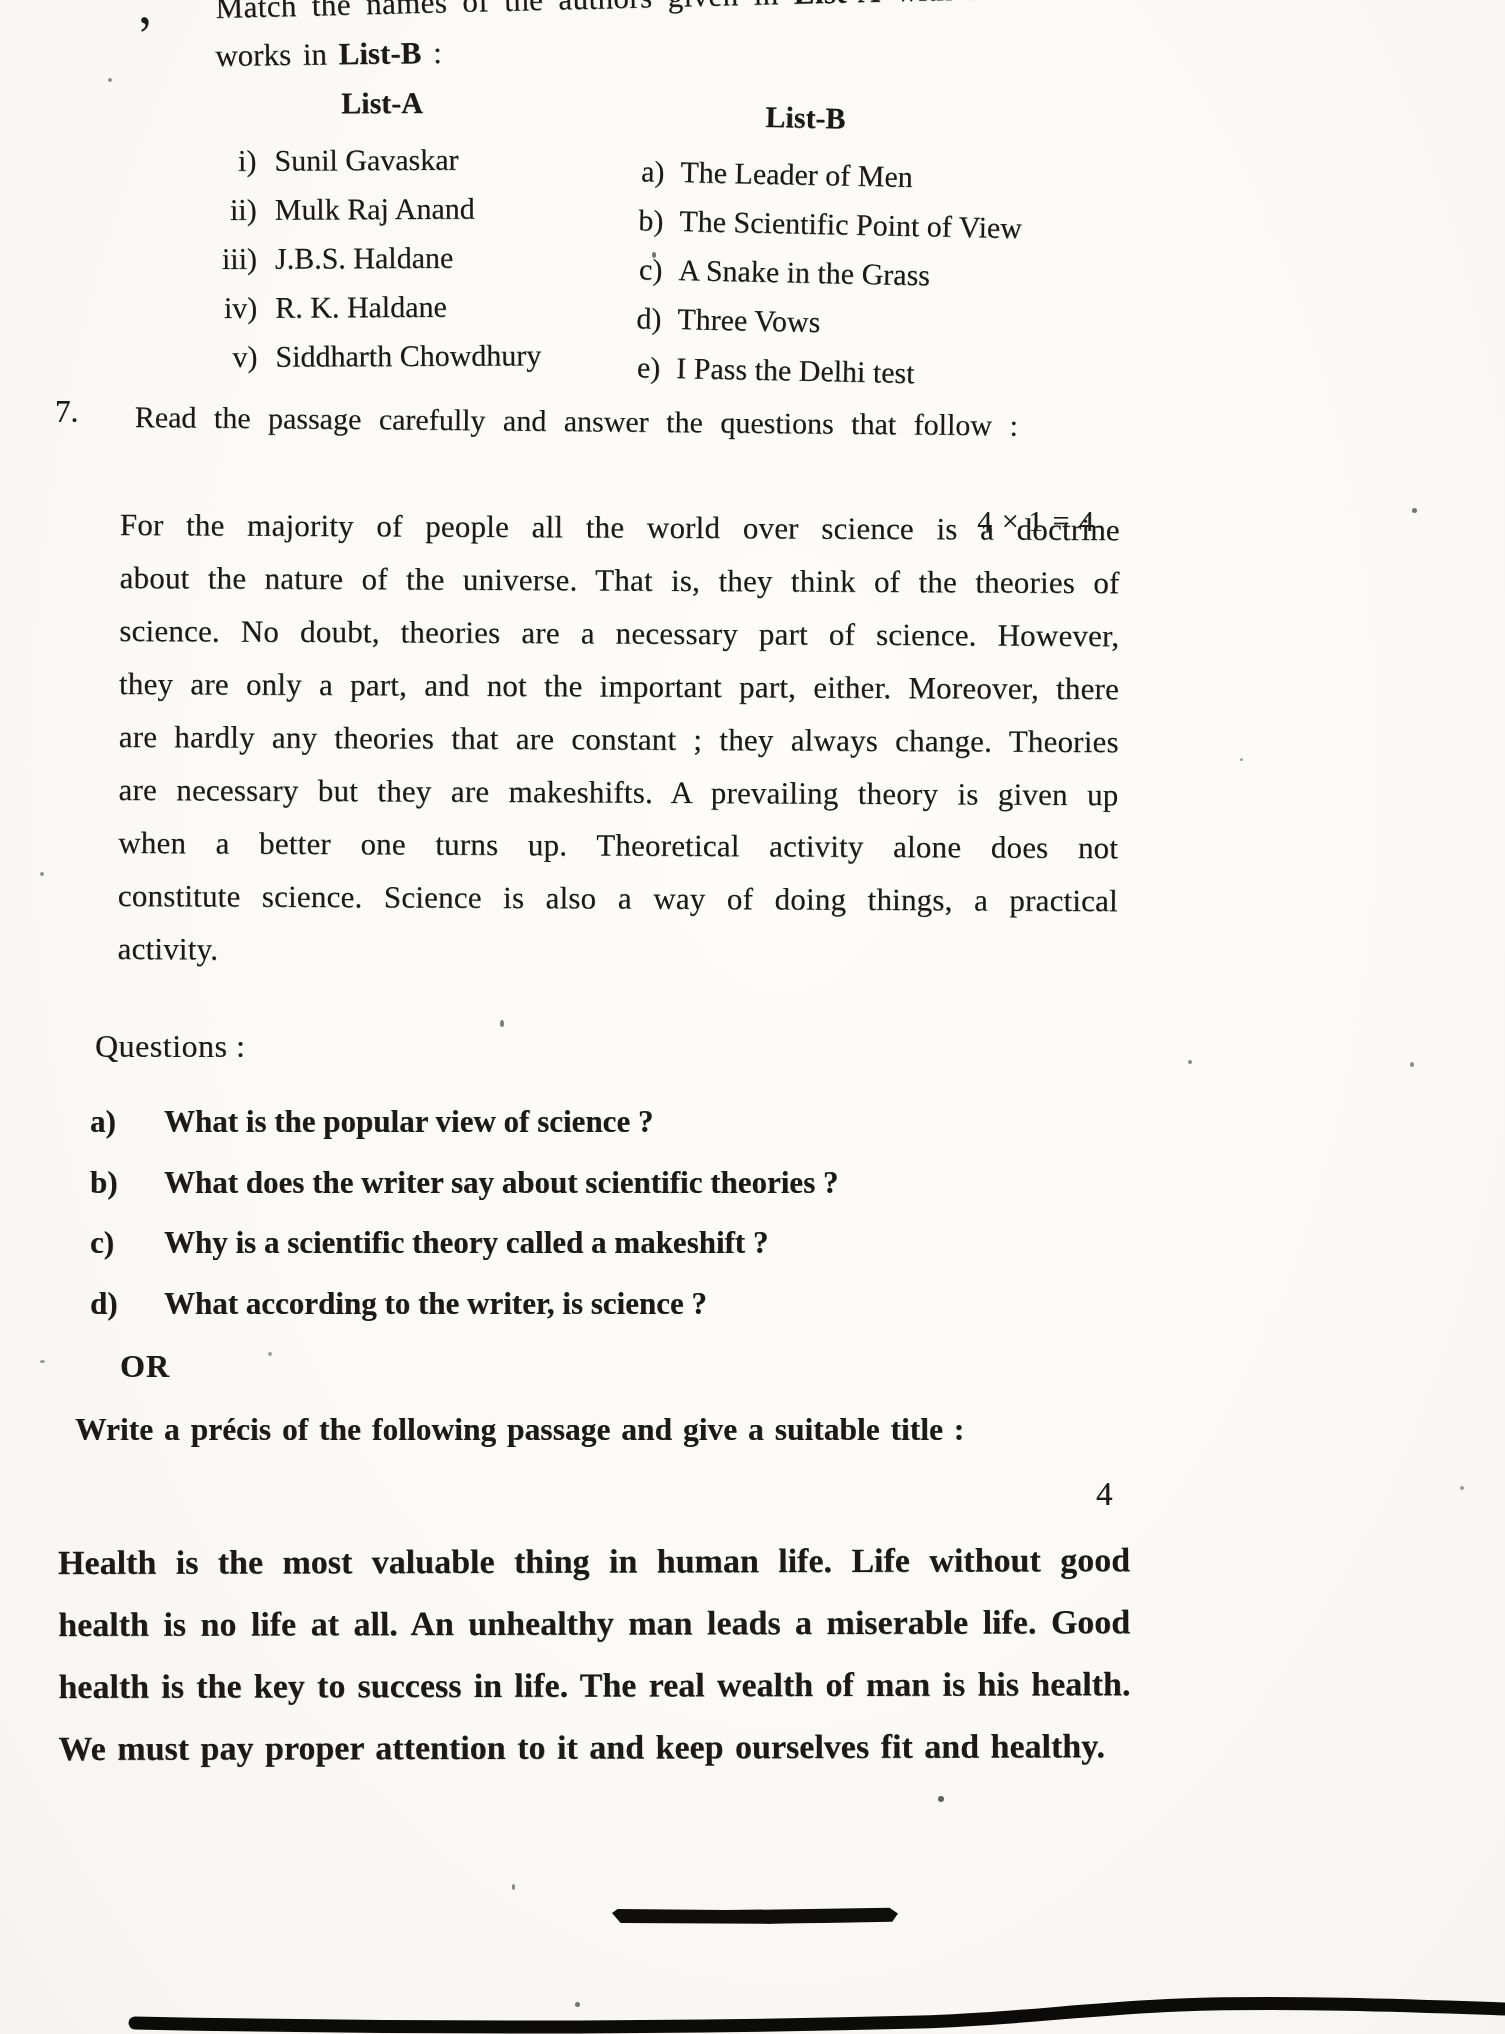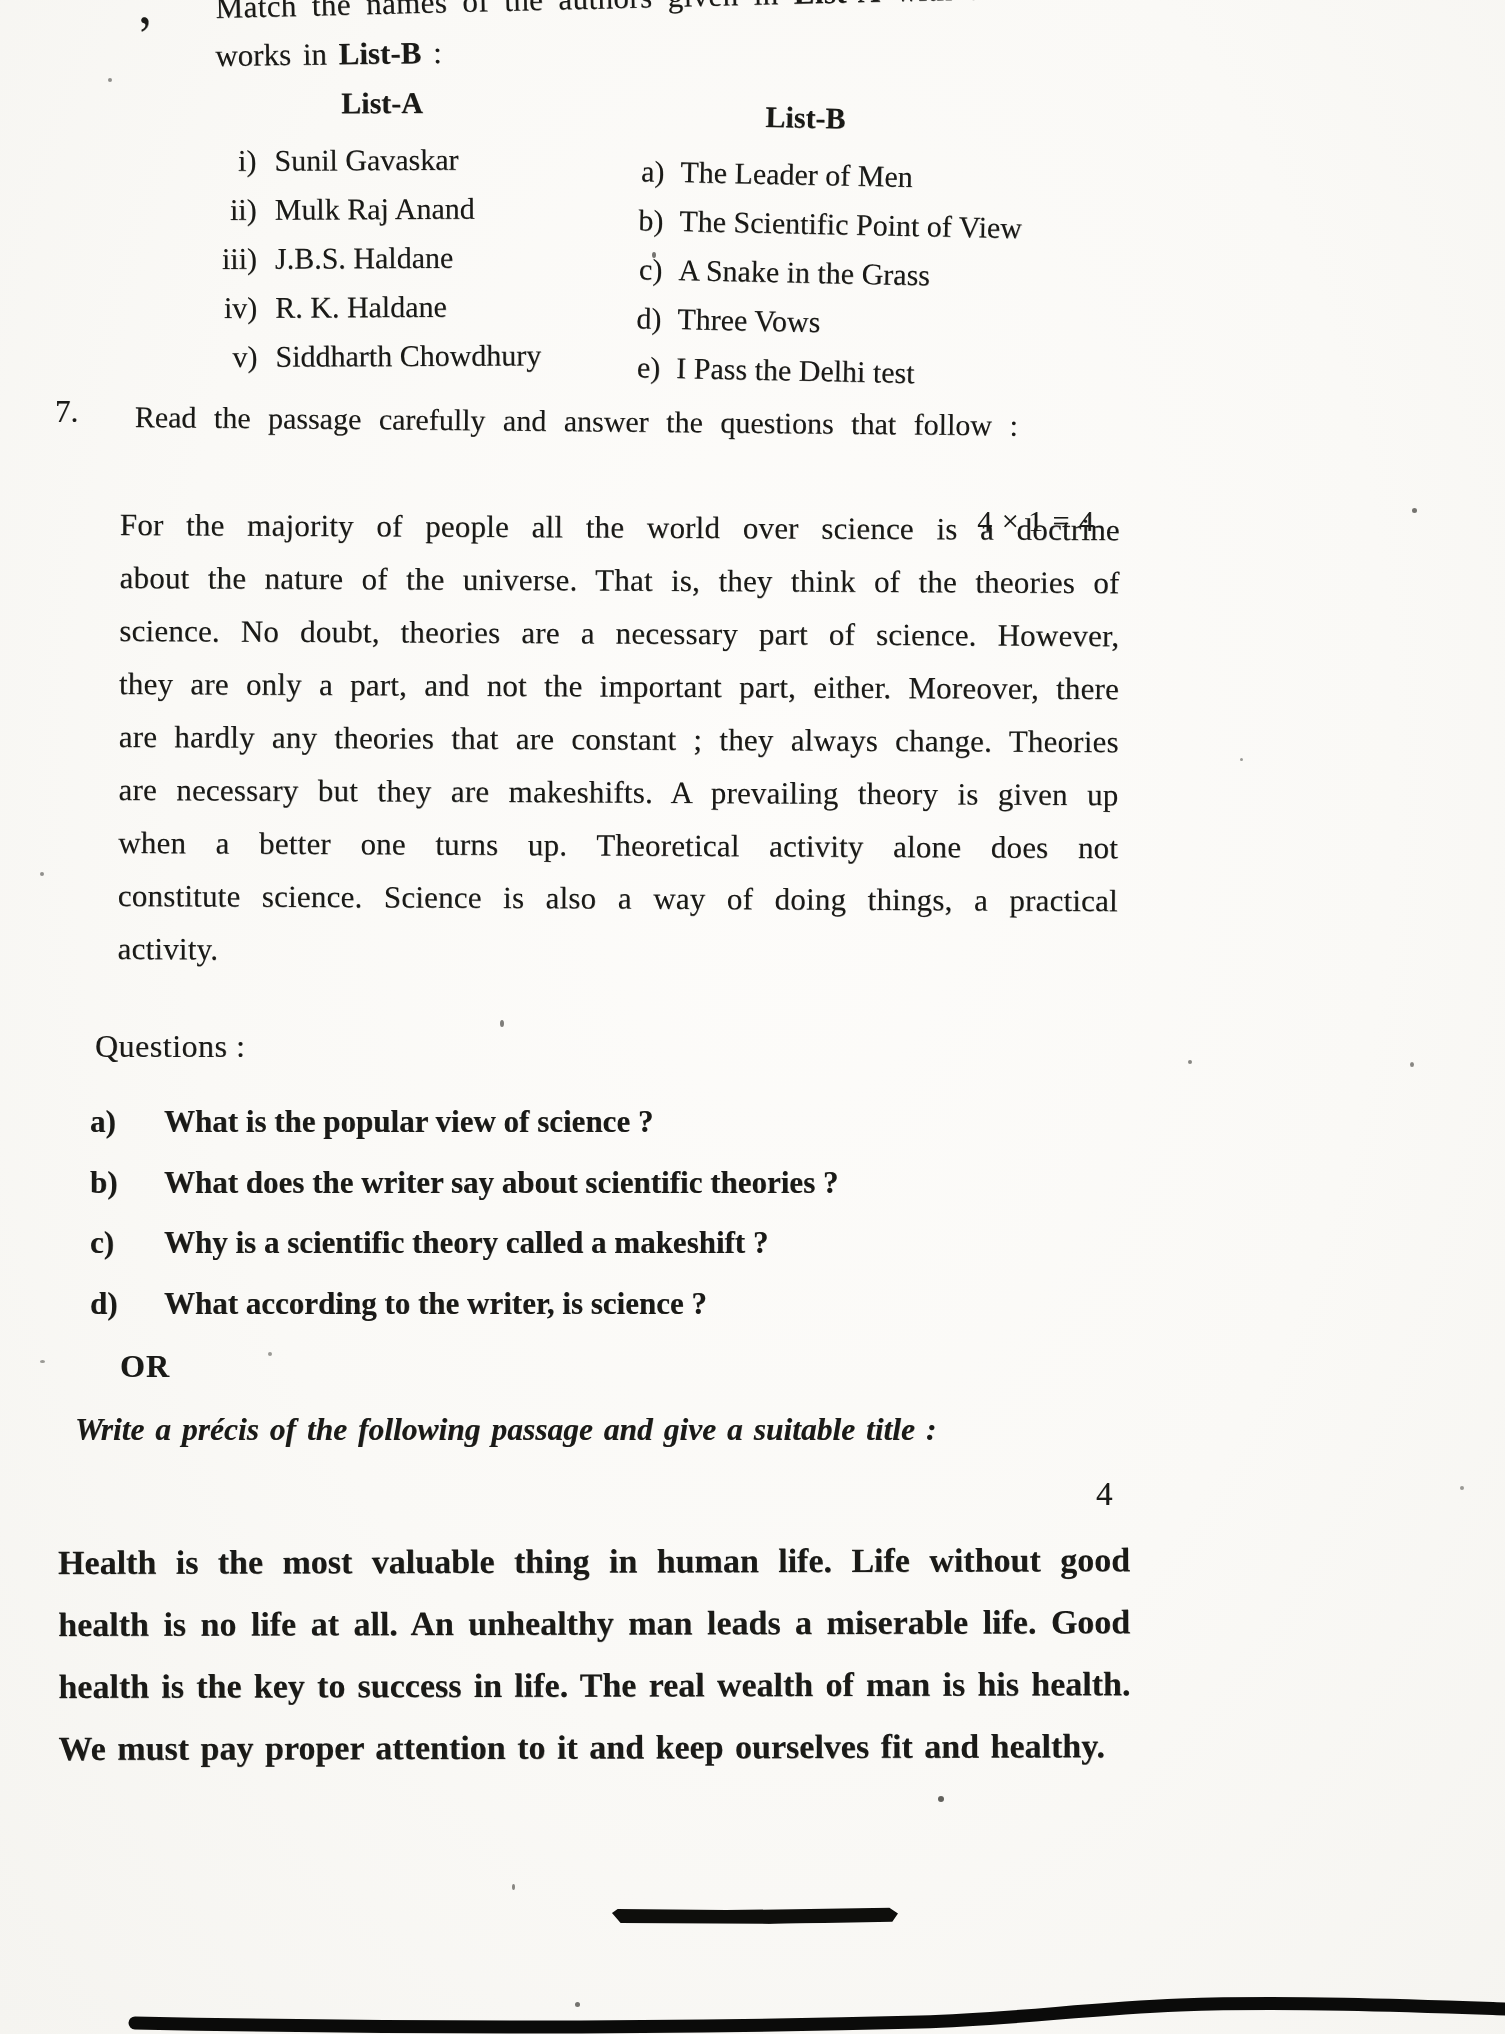--- a/index.html
+++ b/index.html
@@ -45,21 +45,21 @@
            text-align:justify;word-spacing:8px;letter-spacing:.2px;
            transform:rotate(0.3deg);transform-origin:left top;}
 
   .q-heading{left:95px;top:1028px;font-size:32px;letter-spacing:.5px;}
   .subqs{left:90px;top:1092px;width:1060px;}
   .sq{display:flex;font-size:31px;line-height:60.5px;font-weight:bold;}
   .sq .lbl{width:46px;flex:none;}
   .sq .txt{margin-left:28px;}
 
   .or-sep{left:120px;top:1348px;width:1000px;text-align:left;font-size:32px;font-weight:bold;letter-spacing:1px;}
-  .precis-prompt{left:75px;top:1412px;width:1070px;font-size:31.5px;font-weight:600;word-spacing:3px;font-style:italic;}
+  .precis-prompt{left:75px;top:1412px;width:1070px;font-size:31.5px;font-weight:600;word-spacing:3px;}
   .precis-marks{left:1096px;top:1476px;font-size:33px;}
 
   .health{left:58px;top:1532px;width:1072px;font-size:34px;font-weight:bold;line-height:62px;
           text-align:justify;word-spacing:3px;transform:rotate(-0.15deg);transform-origin:left top;}
 
   .sep-bar{left:612px;top:1908px;width:286px;height:16px;background:#0e0e0c;
            transform:rotate(-0.4deg);
            clip-path:polygon(0% 25%,2% 0%,40% 12%,97% 5%,100% 40%,98% 92%,55% 100%,3% 88%);}
 
   .bottom-edge{left:0;top:1990px;}

